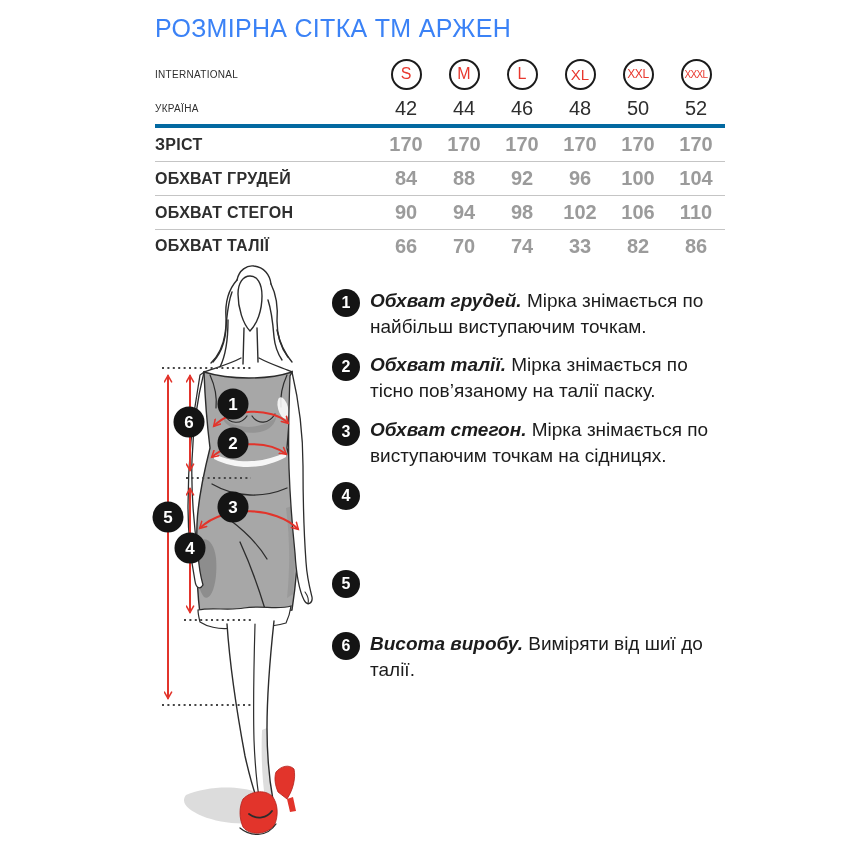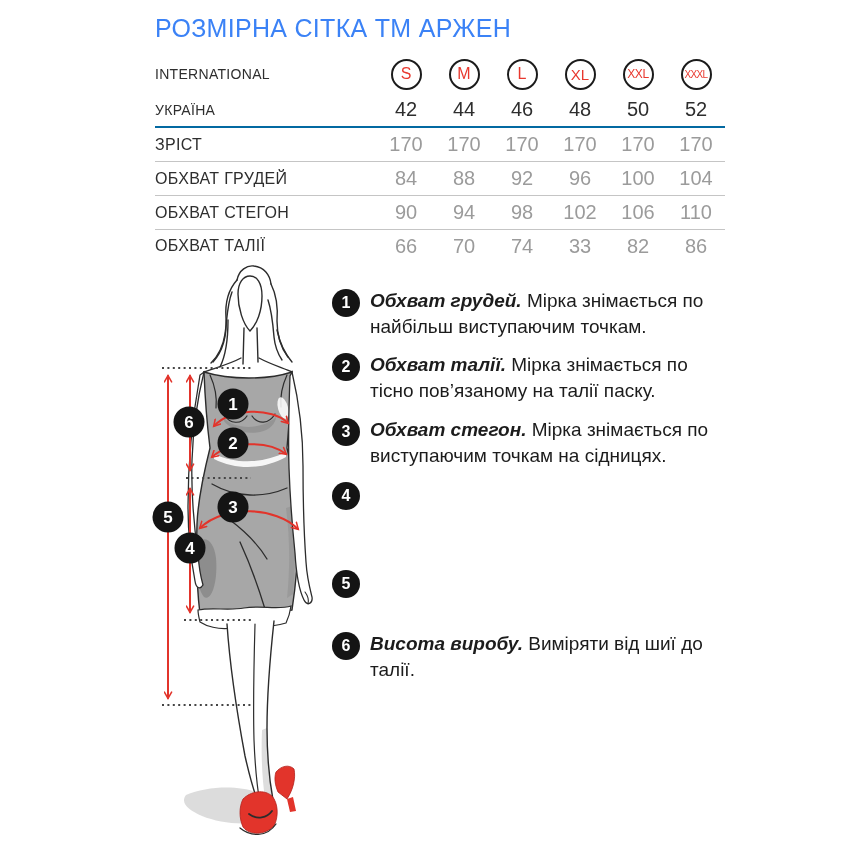--- a/index.html
+++ b/index.html
@@ -5,27 +5,27 @@
   html,body{margin:0;padding:0;background:#fff;}
   .page{position:relative;width:850px;height:850px;background:#ffffff;overflow:hidden;
         font-family:"Liberation Sans","DejaVu Sans",sans-serif;color:#2d2d2d;}
 
   .title{position:absolute;left:155px;top:14px;font-size:25px;font-weight:400;
          color:#3b82f6;letter-spacing:.3px;white-space:nowrap;}
 
   
   .size-table{position:absolute;left:155px;top:55px;width:570px;}
   .trow{display:flex;align-items:center;box-sizing:border-box;}
-  .tlabel{width:222px;font-size:14px;color:#2e2e2e;letter-spacing:.3px;}
+  .tlabel{width:222px;font-size:10px;color:#2e2e2e;letter-spacing:.3px;}
   .tlabel.meas{font-size:16px;}
   .tcell{width:58px;display:flex;justify-content:center;align-items:center;
          font-size:20px;color:#2e2e2e;}
   .r-int{height:38px;}
-  .r-ua{height:35px;border-bottom:2px solid #0369a1;}
-  .r-meas{height:34px;border-bottom:1px solid #c5c5c5;}
+  .r-ua{height:35px;border-bottom:4px solid #0369a1;}
+  .r-meas{height:34px;border-bottom:1px solid #c5c5c5;font-weight:bold;}
   .r-meas.last{border-bottom:none;height:32px;}
   .r-meas .tcell{color:#9b9b9b;}
   .size-circle{box-sizing:border-box;width:31px;height:31px;border:2px solid #1b1b1b;
          border-radius:50%;display:flex;align-items:center;justify-content:center;
          color:#e8382e;font-weight:500;}
   .cs-s{font-size:16px;} .cs-m{font-size:16px;} .cs-l{font-size:16px;}
   .cs-xl{font-size:15px;} .cs-xxl{font-size:12px;letter-spacing:-.4px;text-align:center;}
   .cs-xxxl{font-size:10px;letter-spacing:-.6px;}
 
   

